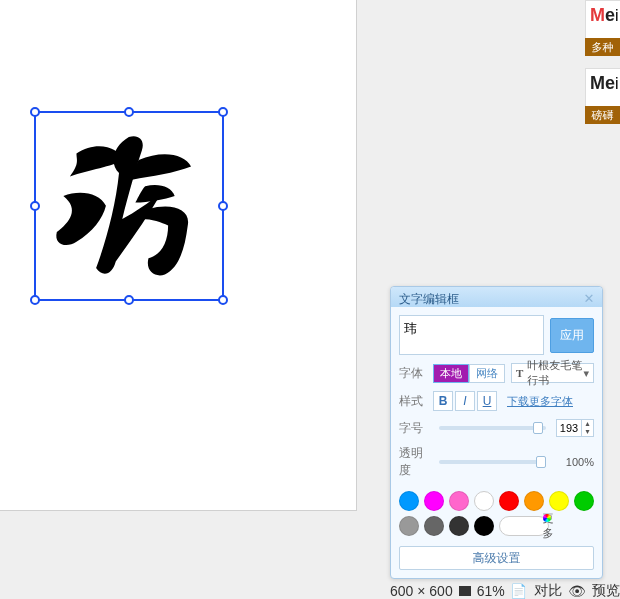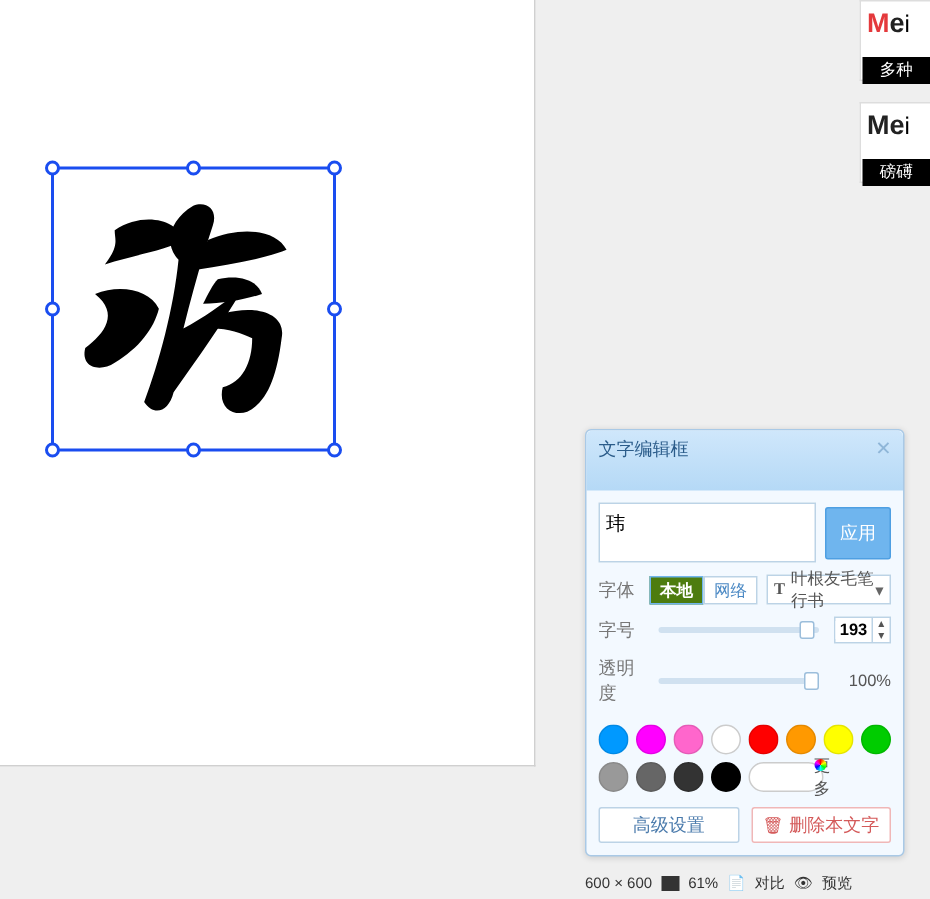--- a/index.html
+++ b/index.html
@@ -6,60 +6,60 @@
   body{width:620px;height:599px;background:#efefef;overflow:hidden;position:relative;}
   .canvas-area{position:absolute;left:0;top:0;width:357px;height:511px;background:#fff;border:1px solid #d0d0d0;border-top:none;border-left:none;}
   .sel-box{position:absolute;left:34px;top:111px;width:190px;height:190px;border:2px solid #1a4df0;}
   .handle{position:absolute;width:10px;height:10px;background:#fff;border:2px solid #1a4df0;border-radius:50%;}
   .h-tl{left:-6px;top:-6px}.h-tr{right:-6px;top:-6px}.h-bl{left:-6px;bottom:-6px}.h-br{right:-6px;bottom:-6px}
   .h-tm{left:50%;top:-6px;margin-left:-5px}.h-bm{left:50%;bottom:-6px;margin-left:-5px}
   .h-ml{left:-6px;top:50%;margin-top:-5px}.h-mr{right:-6px;top:50%;margin-top:-5px}
   .glyph{position:absolute;inset:0;display:flex;align-items:center;justify-content:center;}
   .glyph svg{width:88%;height:88%;}
   
-  .ad{position:absolute;right:0;width:47px;text-align:left;}
+  .ad{position:absolute;right:0;width:35px;text-align:left;}
   .ad1{top:0;height:54px;background:#fff;padding:4px;border:1px solid #ddd;border-right:none;}
   .ad2{top:68px;height:54px;background:#fff;padding:4px;border:1px solid #ddd;border-right:none;}
   .ad .m{color:#e4393c;font-weight:bold;font-size:18px}.ad .e{color:#222;font-weight:bold;font-size:18px}
-  .ad-btn{position:absolute;right:0;height:18px;width:45px;background:#000000;color:#fff;font-size:11px;line-height:18px;text-align:center;}
+  .ad-btn{position:absolute;right:0;height:18px;width:35px;background:#a16207;color:#fff;font-size:11px;line-height:18px;text-align:center;}
   .ab1{top:38px}.ab2{top:106px}
   
   .panel{position:absolute;left:390px;top:286px;width:213px;background:#f3f9ff;border:1px solid #a9c9e6;border-radius:4px;box-shadow:0 1px 4px rgba(0,0,0,.15);}
-  .p-title{height:40px;background:linear-gradient(#cfe7fb,#b5d9f6);border-radius:4px 4px 0 0;color:#2b5c8a;font-size:12px;line-height:24px;padding:0 8px;position:relative;}
+  .p-title{height:20px;background:linear-gradient(#cfe7fb,#b5d9f6);border-radius:4px 4px 0 0;color:#2b5c8a;font-size:12px;line-height:24px;padding:0 8px;position:relative;}
   .p-close{position:absolute;right:6px;top:5px;width:14px;height:14px;color:#8fb6d8;font-size:13px;line-height:14px;text-align:center;cursor:pointer;}
   .p-body{padding:8px;font-size:12px;color:#555;}
   .row{display:flex;align-items:center;margin-bottom:8px;}
   .txt-in{flex:1;height:40px;background:#fff;border:1px solid #bcd3e6;font-size:13px;padding:4px;resize:none;}
   .apply{width:44px;height:35px;margin-left:6px;background:#6fb5ee;border:1px solid #4e9fe2;color:#fff;font-size:12px;border-radius:2px;cursor:pointer;}
   .lbl{width:34px;color:#777;font-family:Liberation Serif, serif;}
   .tab{display:inline-block;padding:1px 6px;font-size:11px;border:1px solid #bcd3e6;background:#fff;color:#4b89c4;cursor:pointer;}
-  .tab.active{background:#4d7c0f;color:#fff;border-color:#6fb5ee;font-weight:bold;}
+  .tab.active{background:#a21caf;color:#fff;border-color:#6fb5ee;}
   .font-sel{margin-left:6px;flex:1;height:20px;border:1px solid #bcd3e6;background:#fff;font-size:11px;display:flex;align-items:center;padding:0 4px;cursor:pointer;font-family:'STXingkai','KaiTi',cursive;}
   .font-sel::before{content:"T";font-family:serif;font-weight:bold;margin-right:4px;}
   .font-sel::after{content:"▾";margin-left:auto;color:#666;font-family:sans-serif;}
   .stybtn{width:20px;height:20px;border:1px solid #bcd3e6;background:#fff;color:#3470b5;font-size:12px;line-height:18px;text-align:center;cursor:pointer;margin-right:2px;}
   .b{font-weight:bold}.i{font-style:italic}.u{text-decoration:underline}
   .link{color:#3f7fc1;text-decoration:underline;cursor:pointer;margin-left:8px;font-size:11px;}
   .slider{flex:1;height:4px;background:#d0e1f0;border-radius:2px;position:relative;margin:0 6px;}
   .slider .knob{position:absolute;top:-4px;width:10px;height:12px;background:#fff;border:1px solid #9cbedb;border-radius:2px;}
   .val{width:42px;text-align:right;font-size:11px;color:#555;display:flex;align-items:center;justify-content:flex-end;gap:2px;}
   .spin{height:18px;border:1px solid #bcd3e6;background:#fff;display:inline-flex;align-items:center;}
-  .spin input{width:24px;border:none;font-size:11px;text-align:center;outline:none;font-weight:bold;}
+  .spin input{width:24px;border:none;font-size:11px;text-align:center;outline:none;}
   .spin span{width:12px;font-size:8px;color:#555;text-align:center;border-left:1px solid #bcd3e6;cursor:pointer;line-height:8px;}
   .colors{display:flex;flex-wrap:wrap;gap:5px;padding:4px 0;}
   .sw{width:20px;height:20px;border-radius:50%;cursor:pointer;border:1px solid rgba(0,0,0,.1);}
   .more{width:34px;height:20px;background:#fff;border:1px solid #ccc;border-radius:10px;font-size:11px;color:#555;display:flex;align-items:center;justify-content:center;cursor:pointer;position:relative;padding-left:48px;}
   .more::after{content:"";position:absolute;right:-3px;top:-3px;width:8px;height:8px;border-radius:50%;background:conic-gradient(red,yellow,lime,cyan,blue,magenta,red);}
   .foot{display:flex;gap:8px;margin-top:6px;}
   .fbtn{flex:1;height:24px;border:1px solid;border-radius:2px;font-size:12px;cursor:pointer;display:flex;align-items:center;justify-content:center;}
   .adv{background:#fff;border-color:#bcd3e6;color:#4b7bac;}
   .del{background:#fff;border-color:#f0b7b7;color:#d45a5a;}
   .del::before{content:"🗑";font-size:11px;margin-right:4px;}
   
-  .status{position:absolute;left:390px;top:582px;font-size:10px;color:#333;display:flex;align-items:center;gap:6px;white-space:nowrap;}
+  .status{position:absolute;left:390px;top:582px;font-size:14px;color:#333;display:flex;align-items:center;gap:6px;white-space:nowrap;}
   .sb-icon{display:inline-block;width:12px;height:10px;background:#333;}
 </style>
 </head>
 <body>
 
 <div class="canvas-area">
   <div class="sel-box">
     <div class="glyph">
       <svg viewBox="0 0 100 100">
 
@@ -99,20 +99,27 @@
     </div>
     <div class="row">
       <span class="lbl">字体</span>
       <span class="tab active">本地</span>
       <span class="tab">网络</span>
       <div class="font-sel">
           <span>叶根友毛笔行书</span>
         </div>
     </div>
     <div class="row">
+      <span class="lbl">样式</span>
+      <span class="stybtn b">B</span>
+      <span class="stybtn i">I</span>
+      <span class="stybtn u">U</span>
+      <span class="link">下载更多字体</span>
+    </div>
+    <div class="row">
       <span class="lbl">字号</span>
       <div class="slider">
           <div class="knob" style="left:88%"></div>
         </div>
       <span class="val">
           <span class="spin">
             <input value="193" style="">
             <span>▴<br>▾</span>
           </span>
         </span>
@@ -134,21 +141,20 @@
         <div class="sw" style="background: rgb(255, 255, 0);"></div>
         <div class="sw" style="background: rgb(0, 204, 0);"></div>
         <div class="sw" style="background: rgb(153, 153, 153);"></div>
         <div class="sw" style="background: rgb(102, 102, 102);"></div>
         <div class="sw" style="background: rgb(51, 51, 51);"></div>
         <div class="sw" style="background: rgb(0, 0, 0);"></div>
         <div class="more">更多</div>
       </div>
     <div class="foot">
       <div class="fbtn adv">高级设置</div>
-      <div class="fbtn del">删除本文字</div>
     </div>
   </div>
 </div>
 
 <div class="status">
   <span>600 × 600</span>
   <span class="sb-icon"></span>
   <span>61%</span>
   <span>📄</span>
     <span>对比</span>

